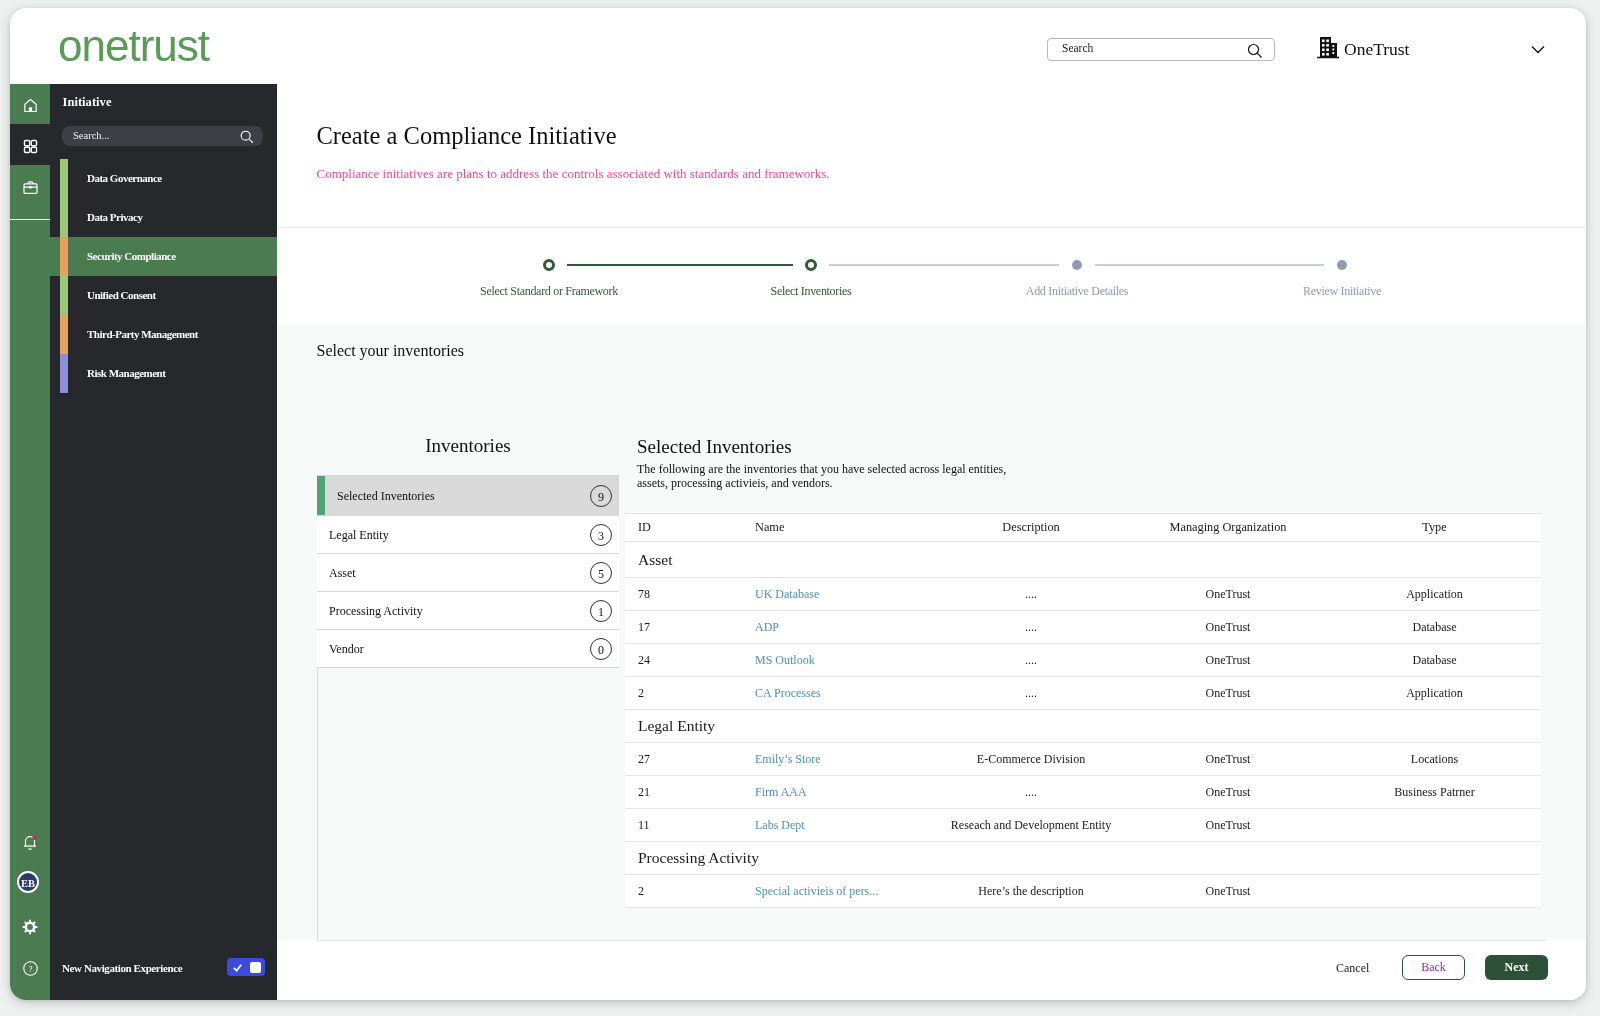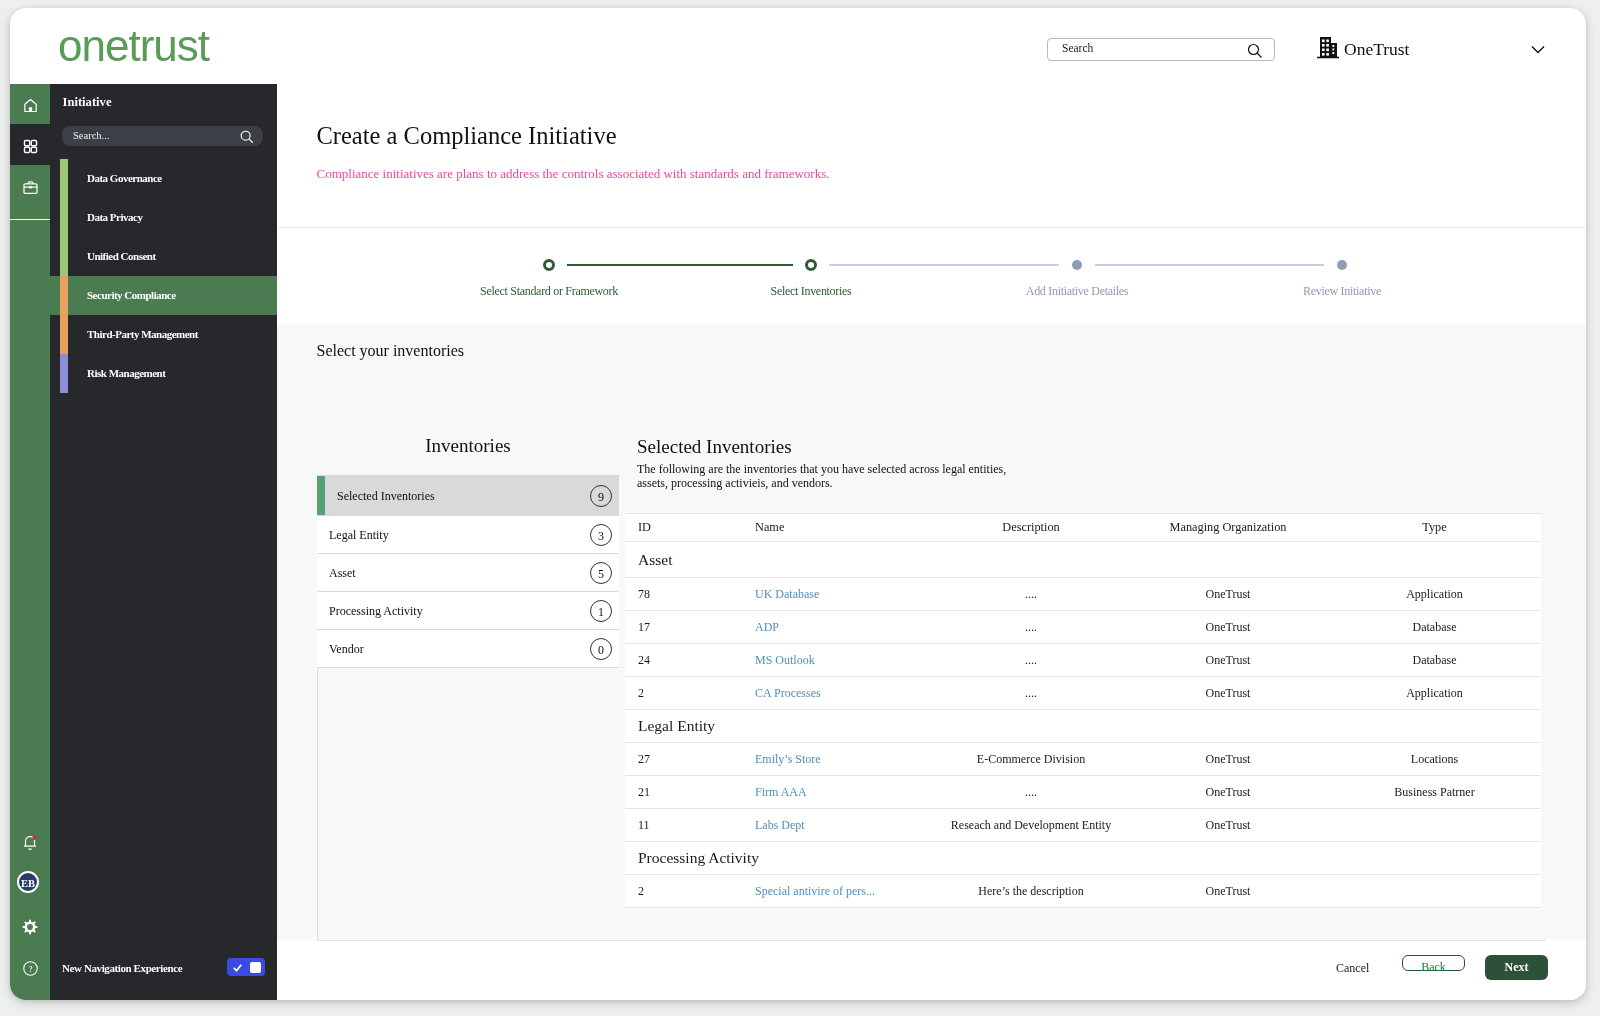--- a/index.html
+++ b/index.html
@@ -93,22 +93,22 @@
   td.c1 { width:117px; padding-left:13px !important; }
   td.c2 { width:192px; padding-left:13px !important; }
   td.c3 { width:194px; text-align:center; }
   td.c4 { width:200px; text-align:center; }
   td.c5 { width:213px; text-align:center; }
   a.lnk { color:#4e8fbc; text-decoration:none; }
   
   .footer { position:absolute; left:0; top:856px; width:1309px; height:60px; background:#fff; }
   .footer .bline { position:absolute; left:40px; top:0; width:1229px; height:1px; background:#e2e2e2; }
   .cancel { position:absolute; left:1059px; top:21px; font-size:12px; line-height:14px; color:#222; }
-  .backbtn { position:absolute; left:1125px; top:15px; width:63px; height:16px; border:1px solid #2d5138;
-             border-radius:6px; color:#15803d; font-size:12px; text-align:center; line-height:23px; background:#fff; }
+  .backbtn { position:absolute; left:1125px; top:15px; width:63px; height:25px; border:1px solid #2d5138;
+             border-radius:6px; color:#a21caf; font-size:12px; text-align:center; line-height:23px; background:#fff; }
   .nextbtn { position:absolute; left:1208px; top:15px; width:63px; height:25px; background:#2d5138;
              border-radius:6px; color:#fff; font-size:12px; font-weight:700; text-align:center; line-height:25px; }
 </style>
 </head>
 <body>
 <div class="card">
 
   <div class="abs logo">onetrust</div>
   <div class="abs tsearch">
       <span>Search</span>
@@ -207,27 +207,27 @@
     </div>
     <div class="menu">
       <div class="mi">
           <div class="bar g"></div>
           <div class="txt">Data Governance</div>
         </div>
       <div class="mi">
           <div class="bar g"></div>
           <div class="txt">Data Privacy</div>
         </div>
-      <div class="mi">
-          <div class="bar g"></div>
-          <div class="txt">Unified Consent</div>
-        </div>
       <div class="mi sel">
           <div class="bar o"></div>
           <div class="txt">Security Compliance</div>
+        </div>
+      <div class="mi">
+          <div class="bar g"></div>
+          <div class="txt">Unified Consent</div>
         </div>
       <div class="mi">
           <div class="bar o"></div>
           <div class="txt">Third-Party Management</div>
         </div>
       <div class="mi">
           <div class="bar p"></div>
           <div class="txt">Risk Management</div>
         </div>
     </div>
@@ -348,21 +348,21 @@
               <td class="c2"><a class="lnk">Labs Dept</a></td>
               <td class="c3">Reseach and Development Entity</td>
               <td class="c4">OneTrust</td>
               <td class="c5"></td>
             </tr>
         <tr class="grp2">
               <td class="c1" colspan="5" style="padding-left:13px;">Processing Activity</td>
             </tr>
         <tr class="row">
               <td class="c1">2</td>
-              <td class="c2"><a class="lnk">Special antivire of pers...</a></td>
+              <td class="c2"><a class="lnk">Special activieis of pers...</a></td>
               <td class="c3">Here’s the description</td>
               <td class="c4">OneTrust</td>
               <td class="c5"></td>
             </tr>
       </tbody>
         </table>
     </div>
 
     <div class="footer">
       <div class="bline"></div>

